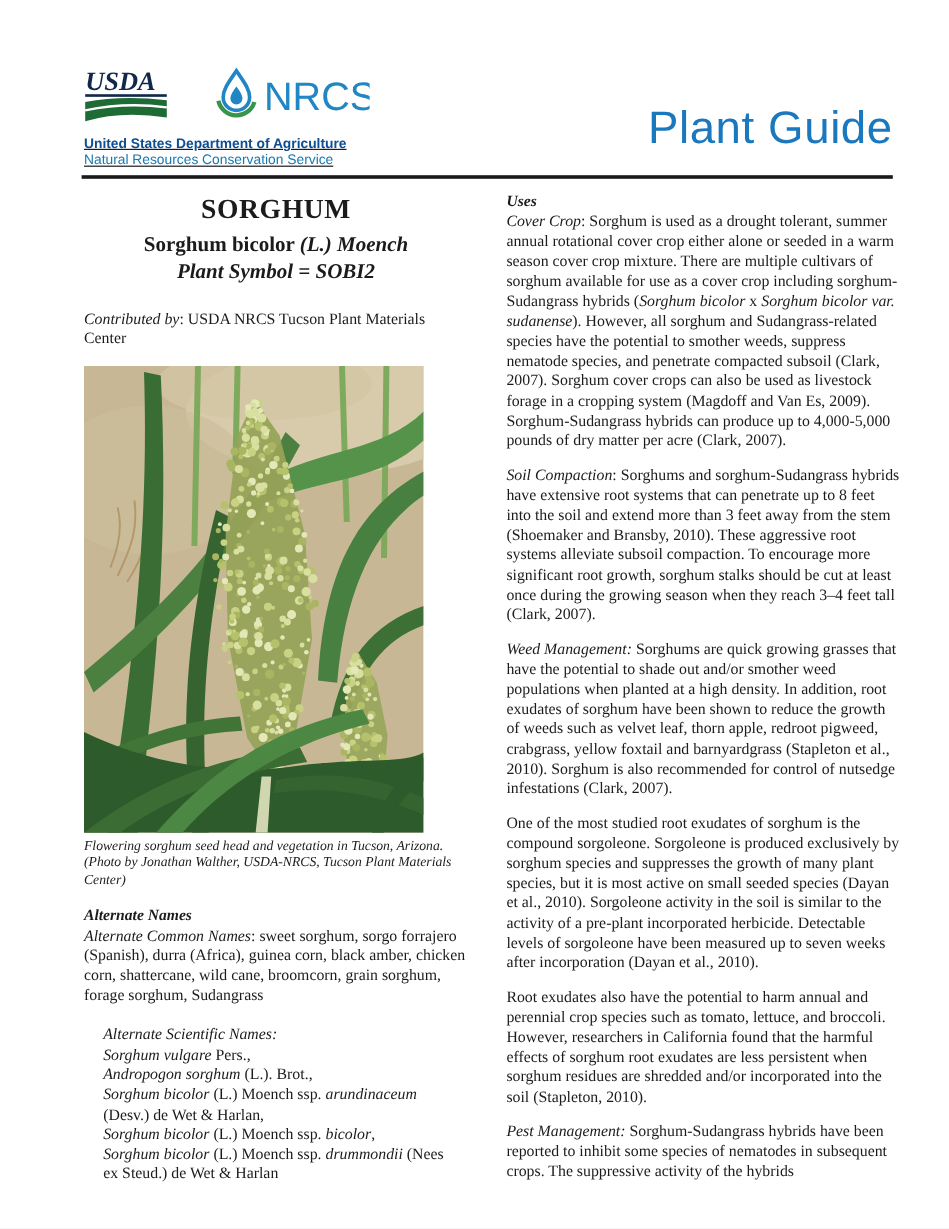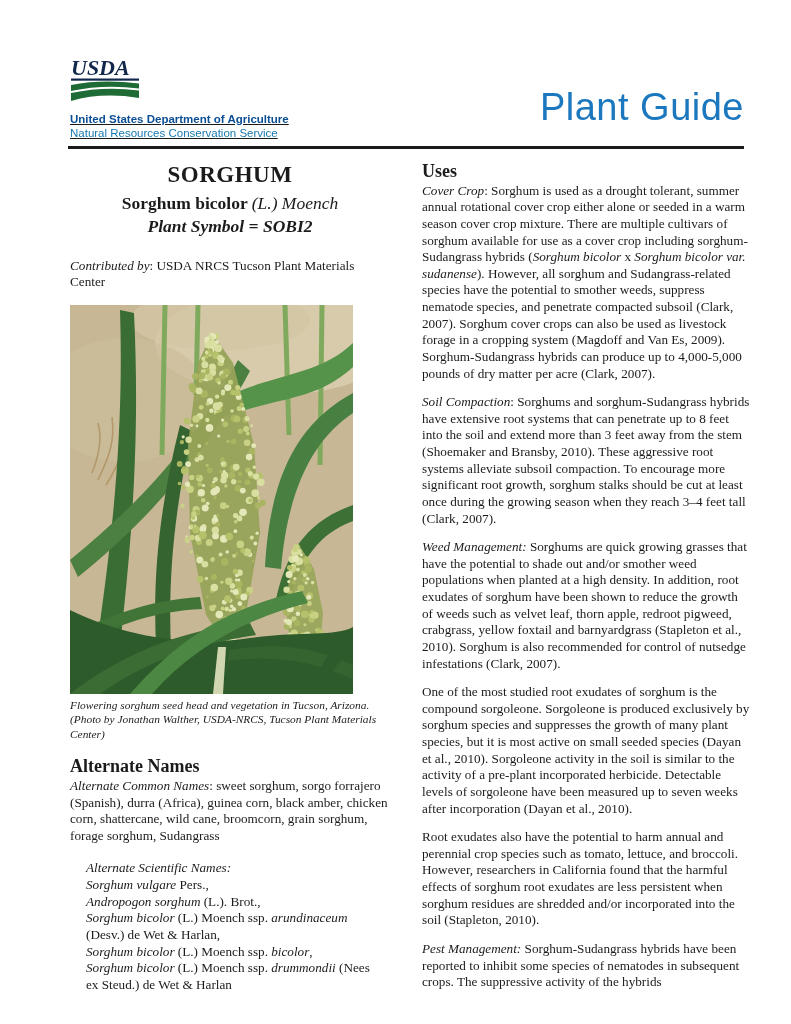--- a/index.html
+++ b/index.html
@@ -35,21 +35,21 @@
   .columns{position:absolute;top:160px;left:70px;width:675px;display:flex;gap:32px;}
   .col-left{width:320px;flex:0 0 320px;}
   .col-right{width:330px;flex:0 0 330px;}
   .doc-title{font-size:23px;font-weight:bold;text-align:center;margin:2px 0 4px 0;letter-spacing:.5px;}
   .sci-name{font-size:17.5px;font-weight:bold;text-align:center;line-height:1.3;}
   .plant-symbol{font-size:17.5px;font-weight:bold;font-style:italic;text-align:center;line-height:1.3;}
   .contributed{font-size:13.2px;line-height:1.26;margin-top:20px;}
   .photo-wrap{margin-top:14px;width:283px;height:389px;}
   .photo-wrap svg{display:block;}
   .caption{font-size:11.4px;font-style:italic;line-height:1.27;margin-top:4px;width:318px;}
-  .sect-h{font-size:18px;font-weight:bold;margin:14px 0 0 0;line-height:1.26;}
+  .sect-h{font-size:13px;font-weight:bold;margin:14px 0 0 0;line-height:1.26;font-style:italic;}
   .body-par{font-size:13.2px;line-height:1.26;margin:0 0 12px 0;}
   .body-par.tight{margin:16px;}
   .col-right .sect-h{margin-top:0;}
   .alt-sci-line{display:block;}
 </style>
 </head>
 <body>
 
 <div class="page">
 
@@ -58,35 +58,43 @@
 
       <span>
         <svg width="92" height="48" viewBox="0 0 92 48" aria-hidden="true">
           <text x="1" y="19" font-family="Liberation Serif, serif" font-style="italic" font-size="22" font-weight="bold" fill="#11284B">USDA</text>
           <rect x="1" y="22.5" width="68" height="2.2" fill="#11284B"></rect>
           <path d="M1,29 Q32,23 69,27.5 L69,42 Q32,36 1,45 Z" fill="#1F6B35"></path>
           <path d="M1,36 Q34,29 69,33.5" stroke="#ffffff" stroke-width="2" fill="none"></path>
         </svg>
       </span>
 
+      <span>
+        <svg width="132" height="48" viewBox="0 0 132 48" aria-hidden="true">
+          <path d="M21,3 C27,12 32,18 32,25 a11,11 0 1,1 -22,0 C10,18 15,12 21,3 Z" fill="none" stroke="#2186C4" stroke-width="3"></path>
+          <path d="M21,16 C24,20 26,23 26,26 a5,5 0 1,1 -10,0 C16,23 18,20 21,16 Z" fill="#2186C4"></path>
+          <path d="M6,28 a15.5,15.5 0 0,0 30,1" stroke="#39934B" stroke-width="3.6" fill="none"></path>
+          <text x="44" y="36" font-family="Liberation Sans, sans-serif" font-size="33" font-weight="400" fill="#2186C4">NRCS</text>
+        </svg>
+      </span>
     </div>
     <div class="dept-lines">
       <div class="dept-line1">United States Department of Agriculture</div>
       <div class="dept-line2">Natural Resources Conservation Service</div>
     </div>
     <div class="plant-guide">Plant Guide</div>
   </div>
 
   <div class="rule"></div>
 
   <div class="columns">
 
     <div class="col-left">
       <div class="doc-title">SORGHUM</div>
-      <div class="sci-name"><span style="font-weight: bold;">Sorghum bicolor </span><span style="font-style: italic; font-weight: normal;">(L.) Moench</span></div>
+      <div class="sci-name"><span style="font-weight: bold;">Sorghum bicolor </span><span style="font-style: italic; font-weight: bold;">(L.) Moench</span></div>
       <div class="plant-symbol"><span style="font-style: italic; font-weight: bold;">Plant Symbol = SOBI2</span></div>
       <div class="contributed"><span style="font-style: italic;">Contributed by</span><span>:  USDA NRCS Tucson Plant Materials Center</span></div>
 
       <div class="photo-wrap">
         <svg id="sorghum-svg" width="283" height="389" viewBox="0 0 283 389" aria-hidden="true">
 
           <rect width="283" height="389" fill="#C7B795"></rect>
           <ellipse cx="205" cy="38" rx="120" ry="52" fill="#DACFAF" opacity="0.85"></ellipse>
           <ellipse cx="55" cy="95" rx="85" ry="62" fill="#CDBD9B" opacity="0.7"></ellipse>
           <ellipse cx="150" cy="15" rx="90" ry="30" fill="#D3C6A4" opacity="0.8"></ellipse>

